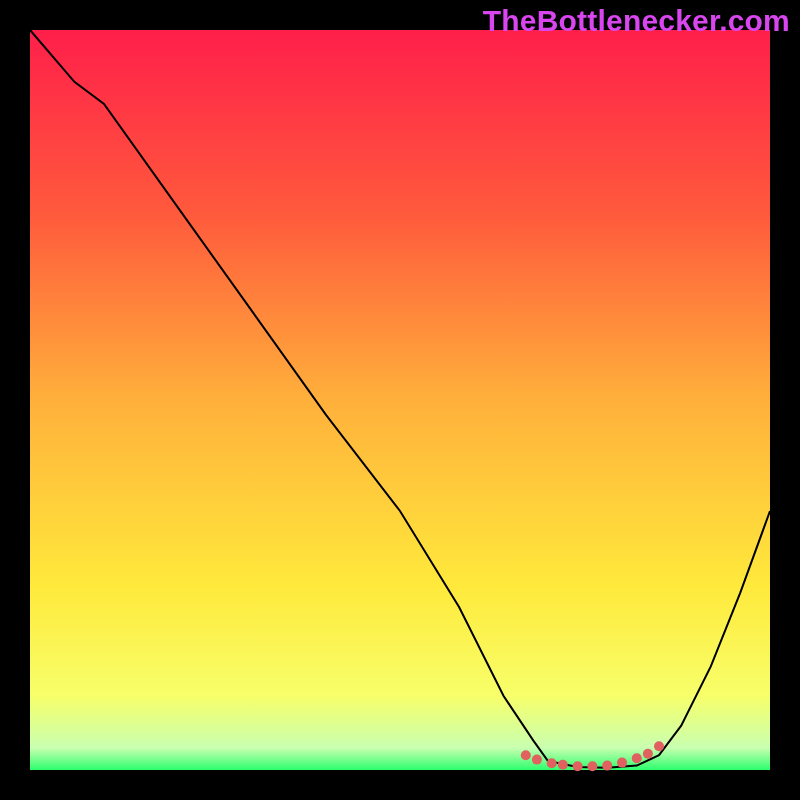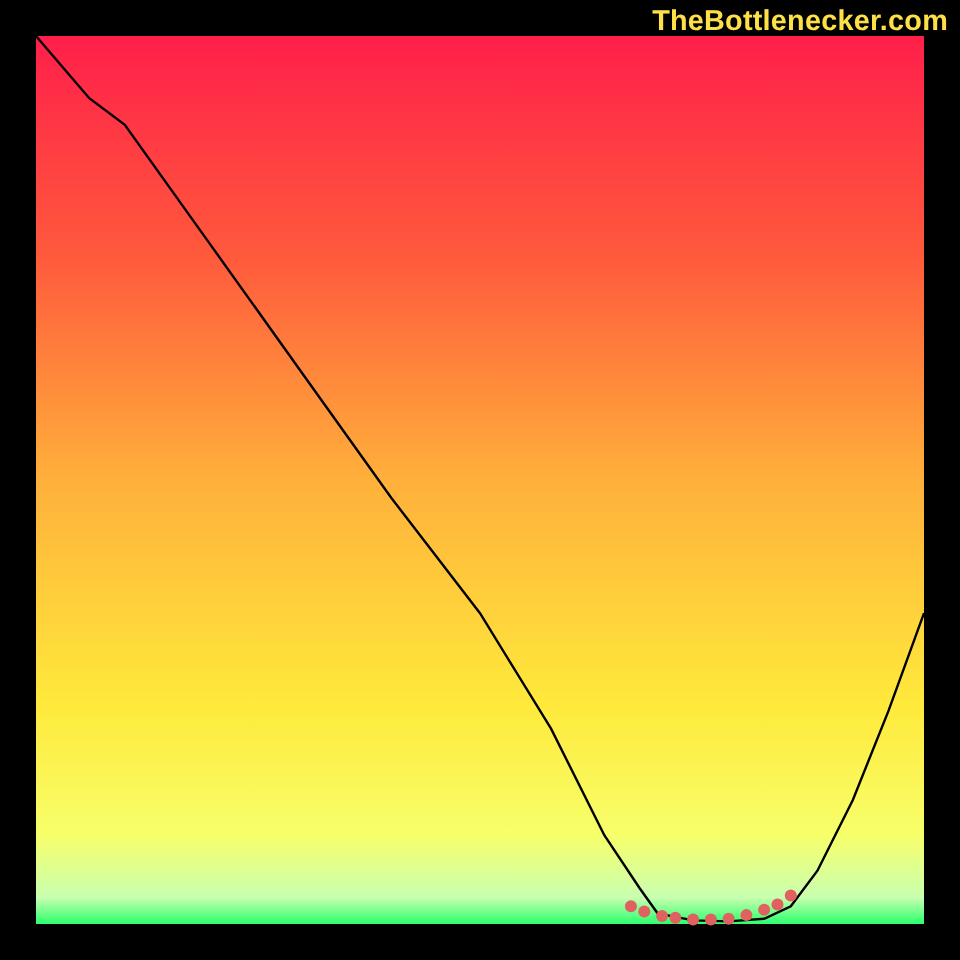--- a/index.html
+++ b/index.html
@@ -13,22 +13,22 @@
   }
   .canvas {
     position: relative;
     width: 800px;
     height: 800px;
   }
   .attribution {
     position: absolute;
     top: 4px;
     right: 10px;
-    color: #fde047;
-    font-size: 24px;
+    color: #d946ef;
+    font-size: 30px;
     font-weight: 600;
     letter-spacing: 0.2px;
     text-align: center;
   }
   svg.plot {
     position: absolute;
     left: 0;
     top: 0;
     width: 800px;
     height: 800px;

